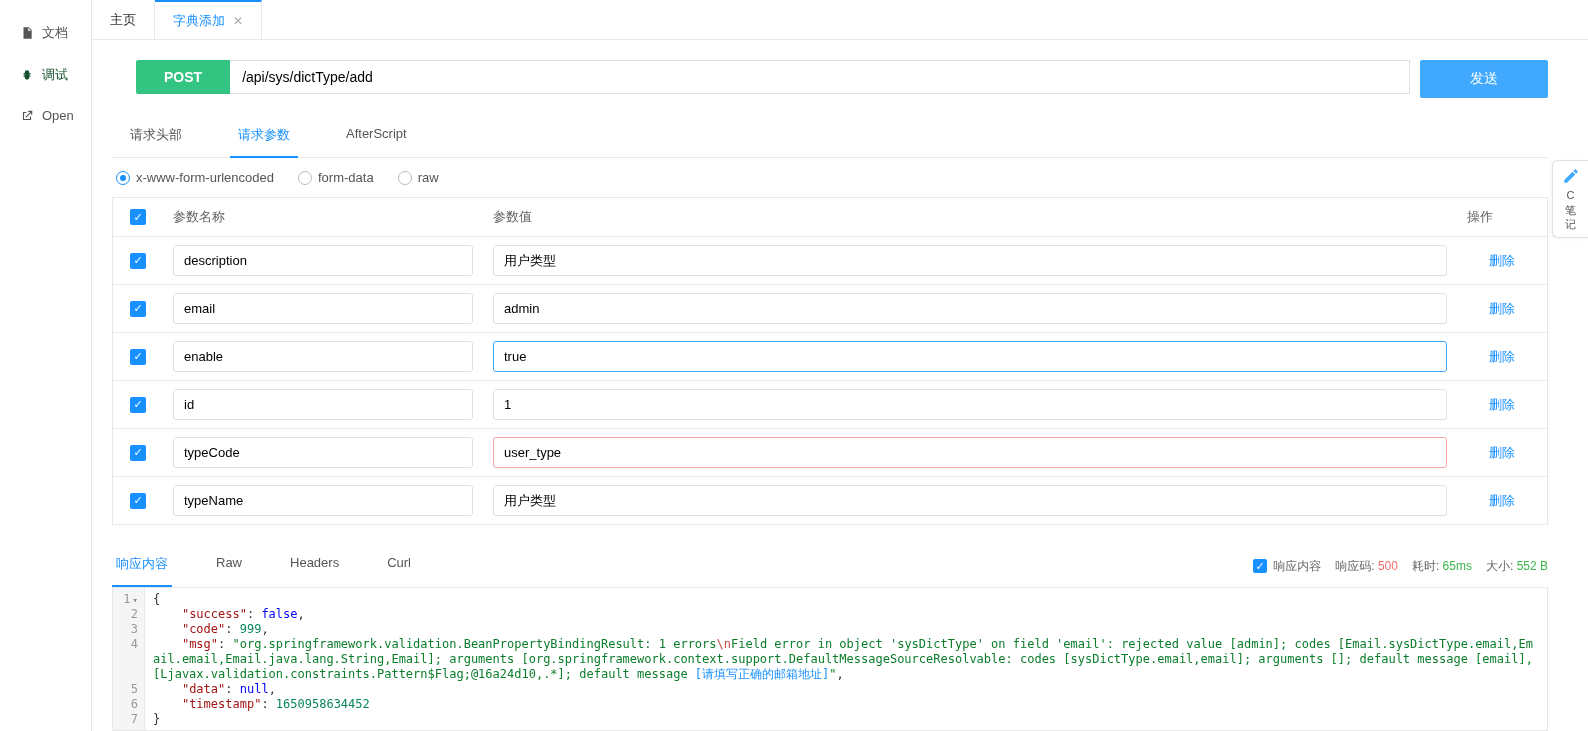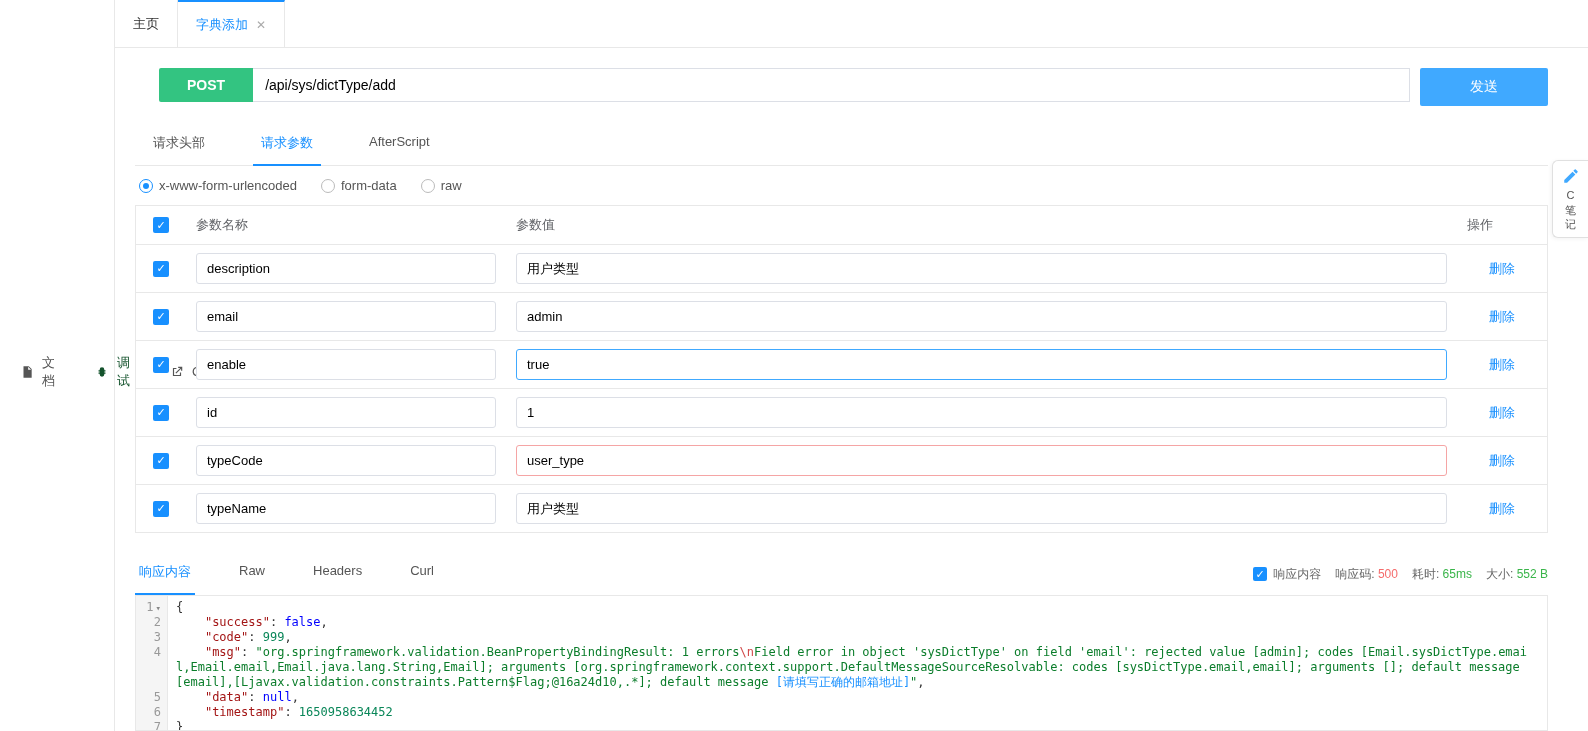--- a/index.html
+++ b/index.html
@@ -1,23 +1,23 @@
 <!DOCTYPE html>
 <html><head>
   <meta charset="utf-8">
   <style>
     * { box-sizing: border-box; margin: 0; padding: 0; }
     body { font-family: -apple-system, "Helvetica Neue", Arial, "PingFang SC", "Microsoft YaHei", sans-serif; font-size: 13px; color: #333; background: #fff; }
     .app { display: flex; height: 731px; width: 1588px; position: relative; }
-    .sidebar { width: 115px; border-right: 1px solid #e8e8e8; padding-top: 12px; display: flex; flex-direction: row; }
+    .sidebar { width: 92px; border-right: 1px solid #e8e8e8; padding-top: 12px; display: flex; flex-direction: column; }
     .sidebar-item { display: flex; align-items: center; gap: 8px; padding: 12px 20px; font-size: 13px; color: #555; cursor: pointer; }
     .sidebar-item.active { color: #14532d; }
     .sidebar-item .icon { width: 14px; height: 14px; display: inline-flex; }
     .main { flex: 1; display: flex; flex-direction: column; min-width: 0; }
-    .tabs-bar { display: flex; border-bottom: 1px solid #e8e8e8; height: 48px; align-items: stretch; }
+    .tabs-bar { display: flex; border-bottom: 1px solid #e8e8e8; height: 40px; align-items: stretch; }
     .tab { padding: 0 18px; display: flex; align-items: center; gap: 8px; font-size: 13px; border-right: 1px solid #e8e8e8; cursor: pointer; }
     .tab.active { color: #1890ff; border-top: 2px solid #1890ff; background: #fff; }
     .tab .close { color: #aaa; font-size: 12px; }
     .content { padding: 20px 40px 0 20px; flex: 1; overflow: hidden; display: flex; flex-direction: column; }
     .req-bar { display: flex; margin-bottom: 18px; padding-left: 24px; }
     .method-badge { background: #33c481; color: #fff; font-weight: 700; padding: 0 28px; font-size: 14px; display: flex; align-items: center; border-radius: 2px 0 0 2px; height: 34px; }
     .url-input { flex: 1; border: 1px solid #dcdfe6; border-left: none; padding: 0 12px; font-size: 14px; height: 34px; outline: none; }
     .send-btn { background: #40a9ff; color: #fff; border: none; padding: 0 50px; font-size: 14px; margin-left: 10px; border-radius: 2px; cursor: pointer; height: 38px; }
     .sub-tabs { display: flex; gap: 40px; border-bottom: 1px solid #e8e8e8; padding: 0 10px; }
     .sub-tab { padding: 10px 8px 12px; font-size: 13px; color: #555; cursor: pointer; border-bottom: 2px solid transparent; margin-bottom: -1px; }

